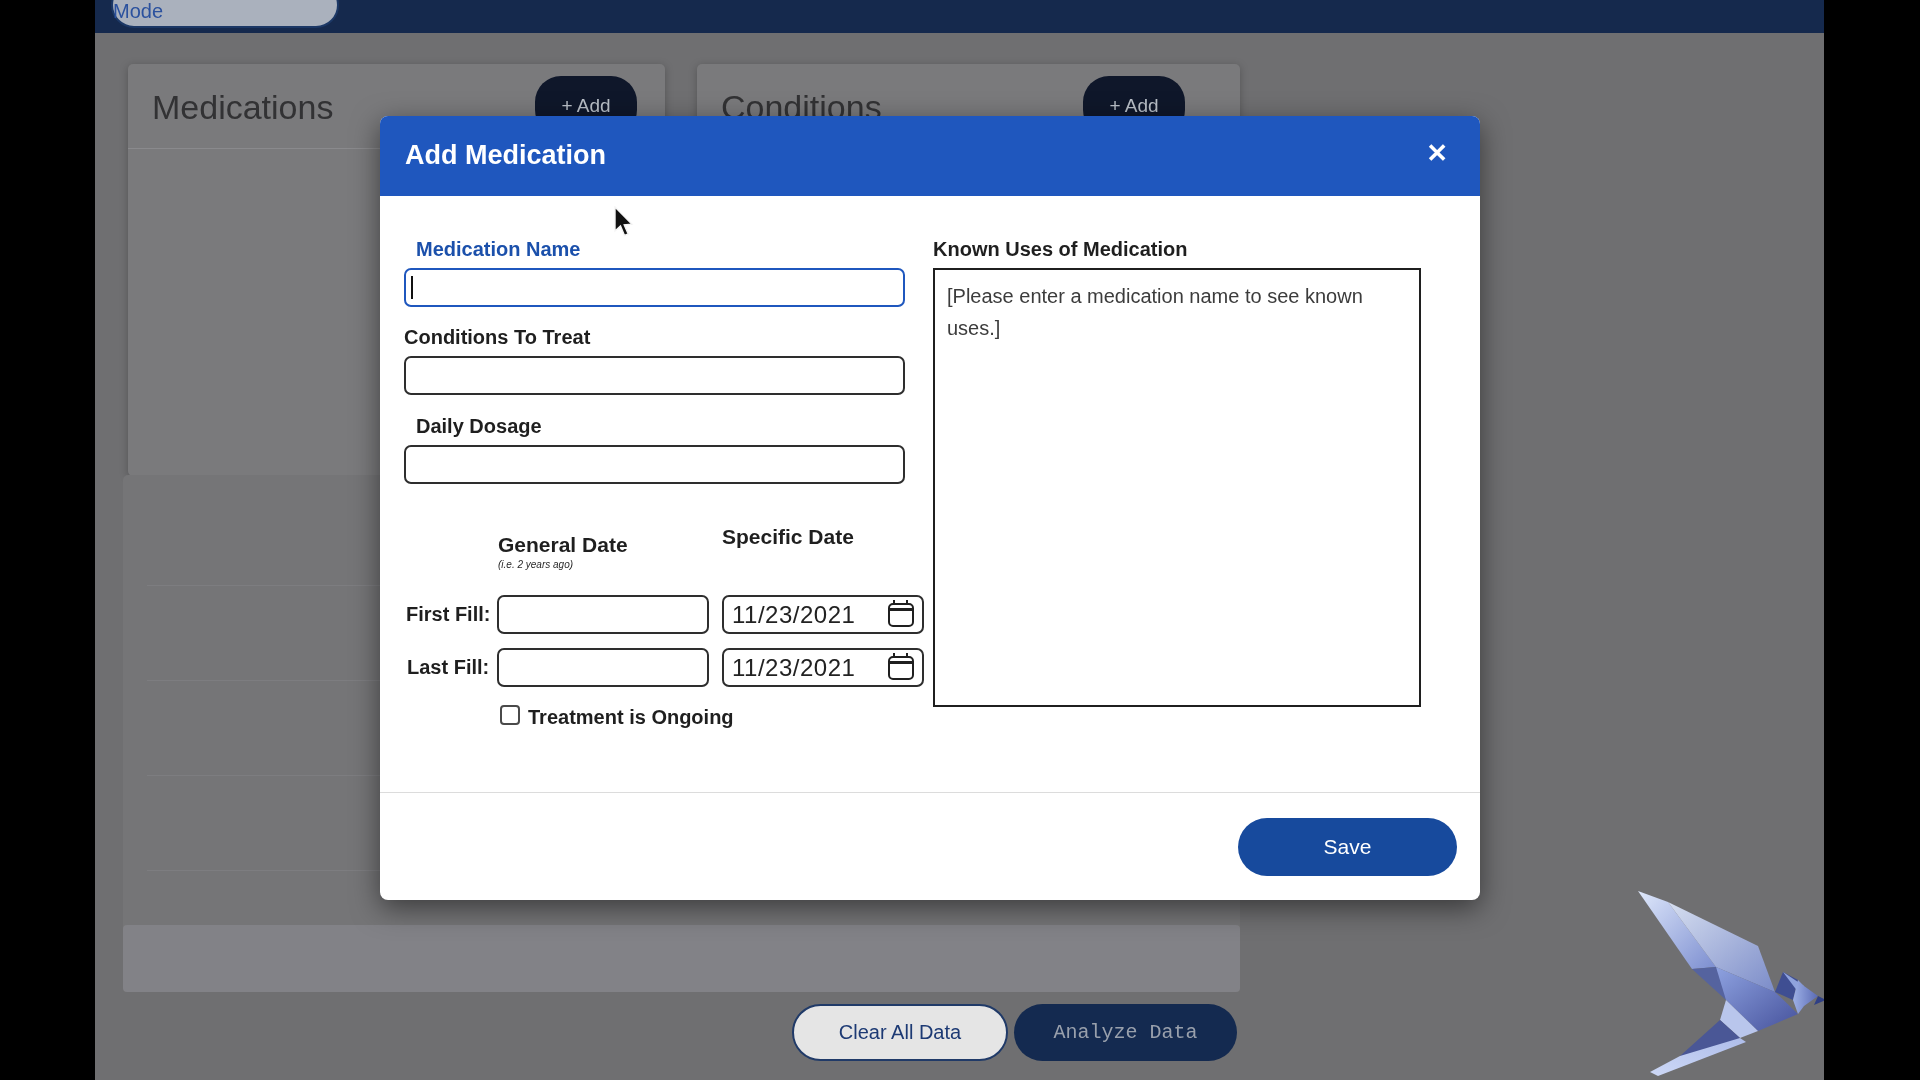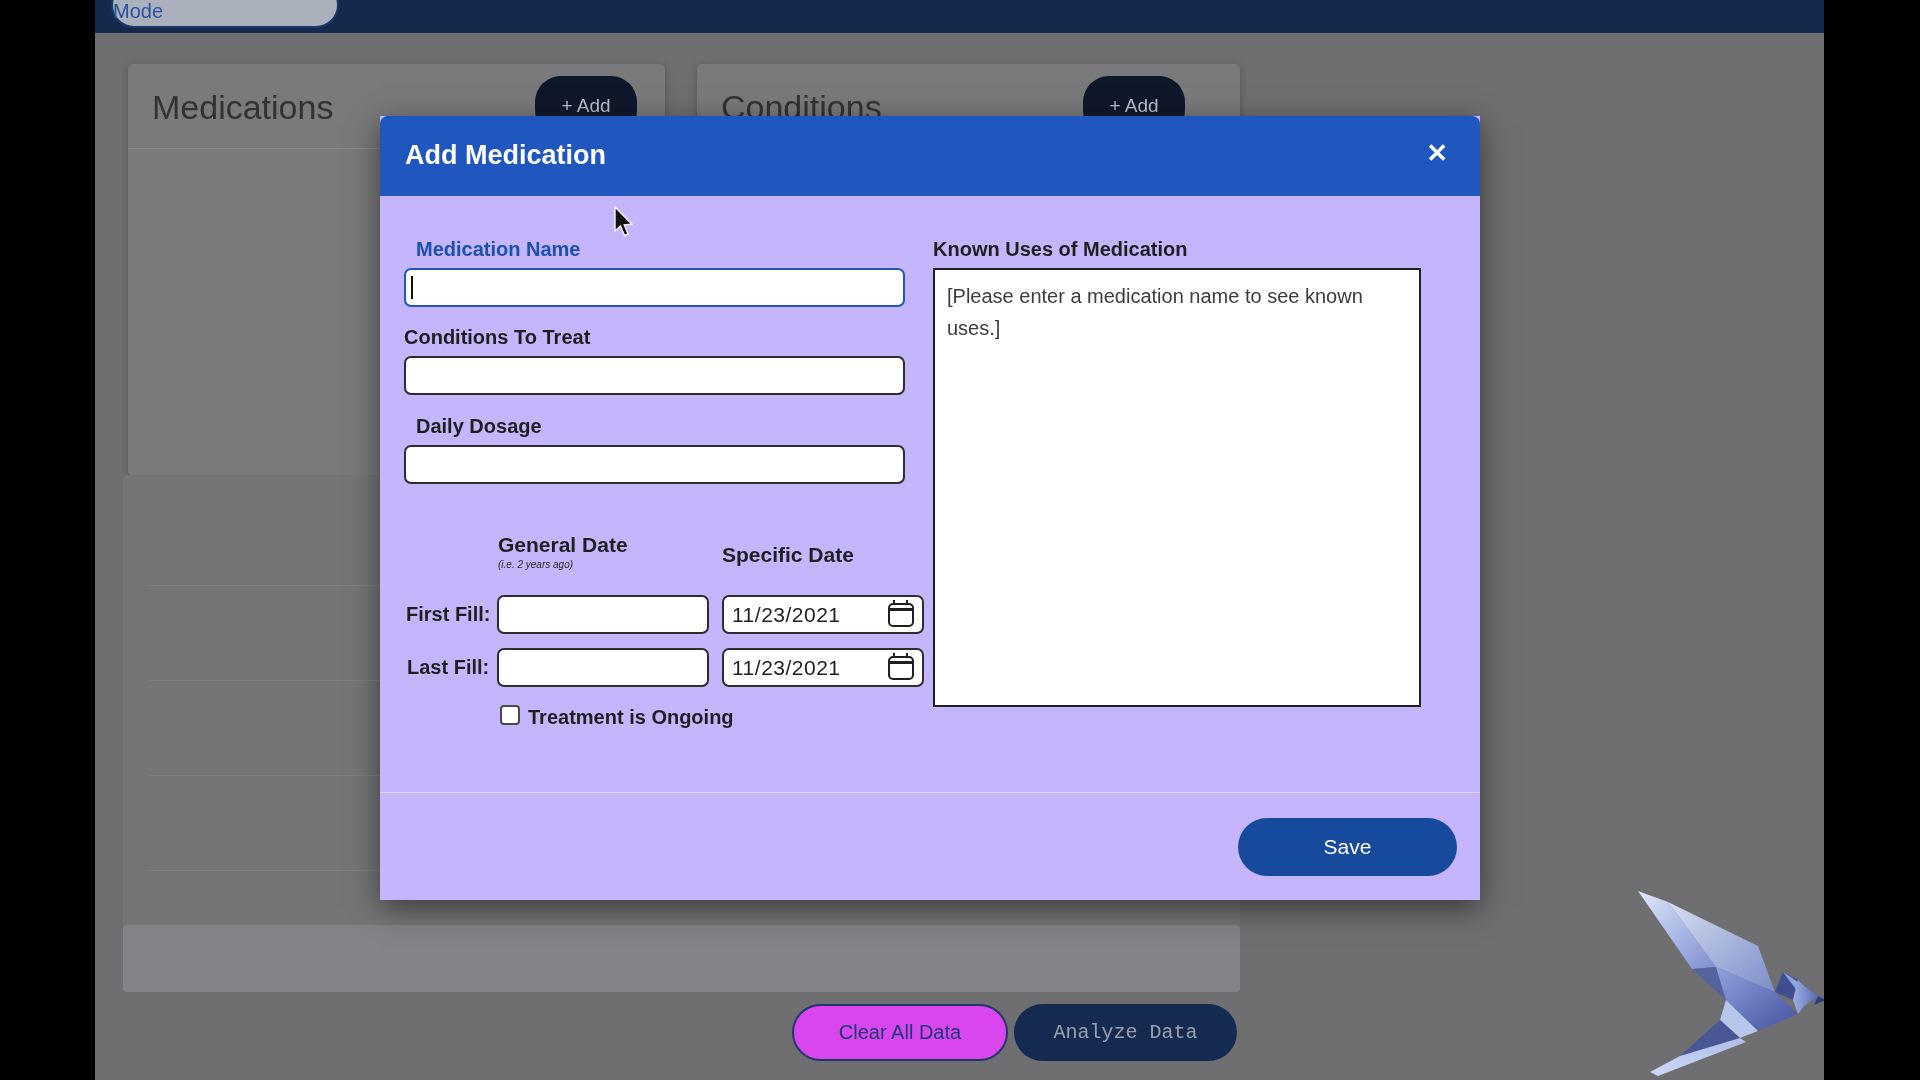--- a/index.html
+++ b/index.html
@@ -26,37 +26,37 @@
               align-items:center; justify-content:center; }
   .add-meds { right:28px; }
   .add-conds { right:55px; }
   .panel2 { position:absolute; left:28px; top:475px; width:1117px; height:517px;
             background:#757577; border-radius:5px; }
   .rowline { position:absolute; left:24px; right:24px; height:1px; background:#7d7d80; }
   .strip { position:absolute; left:28px; top:925px; width:1117px; height:67px;
            background:#828287; border-radius:4px; }
   .pill-btn { position:absolute; top:1004px; height:57px; border-radius:29px;
               font-size:20px; display:flex; align-items:center; justify-content:center; }
-  .clear-btn { left:697px; width:216px; background:#d946ef; border:2px solid #203a68; color:#1d3a74; }
+  .clear-btn { left:697px; width:216px; background:#e5e5e5; border:2px solid #203a68; color:#1d3a74; }
   .analyze-btn { left:919px; width:223px; background:#142a50; border:none; color:#99a0ac;font-family:Liberation Mono, monospace; }
   .bird { position:absolute; left:1533px; top:888px; }
 
   
   .modal { position:absolute; left:380px; top:116px; width:1100px; height:784px;
-           background:#c4b5fd; border-radius:0; box-shadow:0 8px 28px rgba(0,0,0,.5);
+           background:#ffffff; border-radius:8px; box-shadow:0 8px 28px rgba(0,0,0,.5);
            z-index:10; }
   .modal-header { position:absolute; left:0; top:0; width:1100px; height:80px;
                   background:#1f57be; border-radius:8px 8px 0 0; }
   .modal-title { position:absolute; left:25px; top:24px; color:#fff; font-size:27px; font-weight:600; }
   .modal-close { position:absolute; right:32px; top:24px; color:#fff; font-size:26px;
                  font-weight:bold; cursor:pointer; line-height:1; }
   .lbl { position:absolute; font-size:20px; font-weight:bold; color:#1f1f1f; }
   .lbl-blue { color:#1b50ab;margin-left:12px; }
   .tinput { position:absolute; height:39px; border:2.5px solid #2e2e2e; border-radius:7px;
-            background:#fff; font-size:21px; font-family:"Liberation Sans",sans-serif;
+            background:#fff; font-size:24px; font-family:"Liberation Sans",sans-serif;
             color:#222; padding:0 8px; outline:none; }
   .tinput.focused { border-color:#1f57be; }
   .caret { position:absolute; left:31px; top:160px; width:2px; height:23px; background:#111; }
   .date-wrap { position:absolute; }
   .date-wrap .tinput { left:0; top:0; width:100%; padding-right:44px; letter-spacing:.5px; }
   .cal-icon { position:absolute; right:10px; top:8px; width:26px; height:24px;
               border:2.5px solid #1f1f1f; border-radius:5px; }
   .cal-icon::before { content:""; position:absolute; left:-1px; right:-1px; top:3px;
                       height:2.5px; background:#1f1f1f; }
   .cal-icon::after { content:""; position:absolute; top:-5px; left:3px; width:4px; height:4px;
@@ -150,21 +150,21 @@
     <div class="caret"></div>
 
     <div class="lbl" style="left:24px; top:210px">Conditions To Treat</div>
     <input class="tinput" style="left: 24px; top: 240px; width: 501px;" value="">
 
     <div class="lbl" style="left:36px; top:299px">Daily Dosage</div>
     <input class="tinput" style="left: 24px; top: 329px; width: 501px;" value="">
 
     <div class="lbl" style="left:118px; top:417px; font-size:21px">General Date</div>
     <div class="hint" style="left:118px; top:443px">(i.e. 2 years ago)</div>
-    <div class="lbl" style="left:342px; top:427px; font-size:21px">Specific Date</div>
+    <div class="lbl" style="left:342px; top:409px; font-size:21px">Specific Date</div>
 
     <div class="lbl" style="left:26px; top:487px">First Fill:</div>
     <input class="tinput" style="left: 117px; top: 479px; width: 212px;" value="">
     <div class="date-wrap" style="left:342px; top:479px; width:202px; height:39px">
       <input class="tinput" value="11/23/2021" style="">
       <div class="cal-icon"></div>
     </div>
 
     <div class="lbl" style="left:27px; top:540px">Last Fill:</div>
     <input class="tinput" style="left: 117px; top: 532px; width: 212px;" value="">

